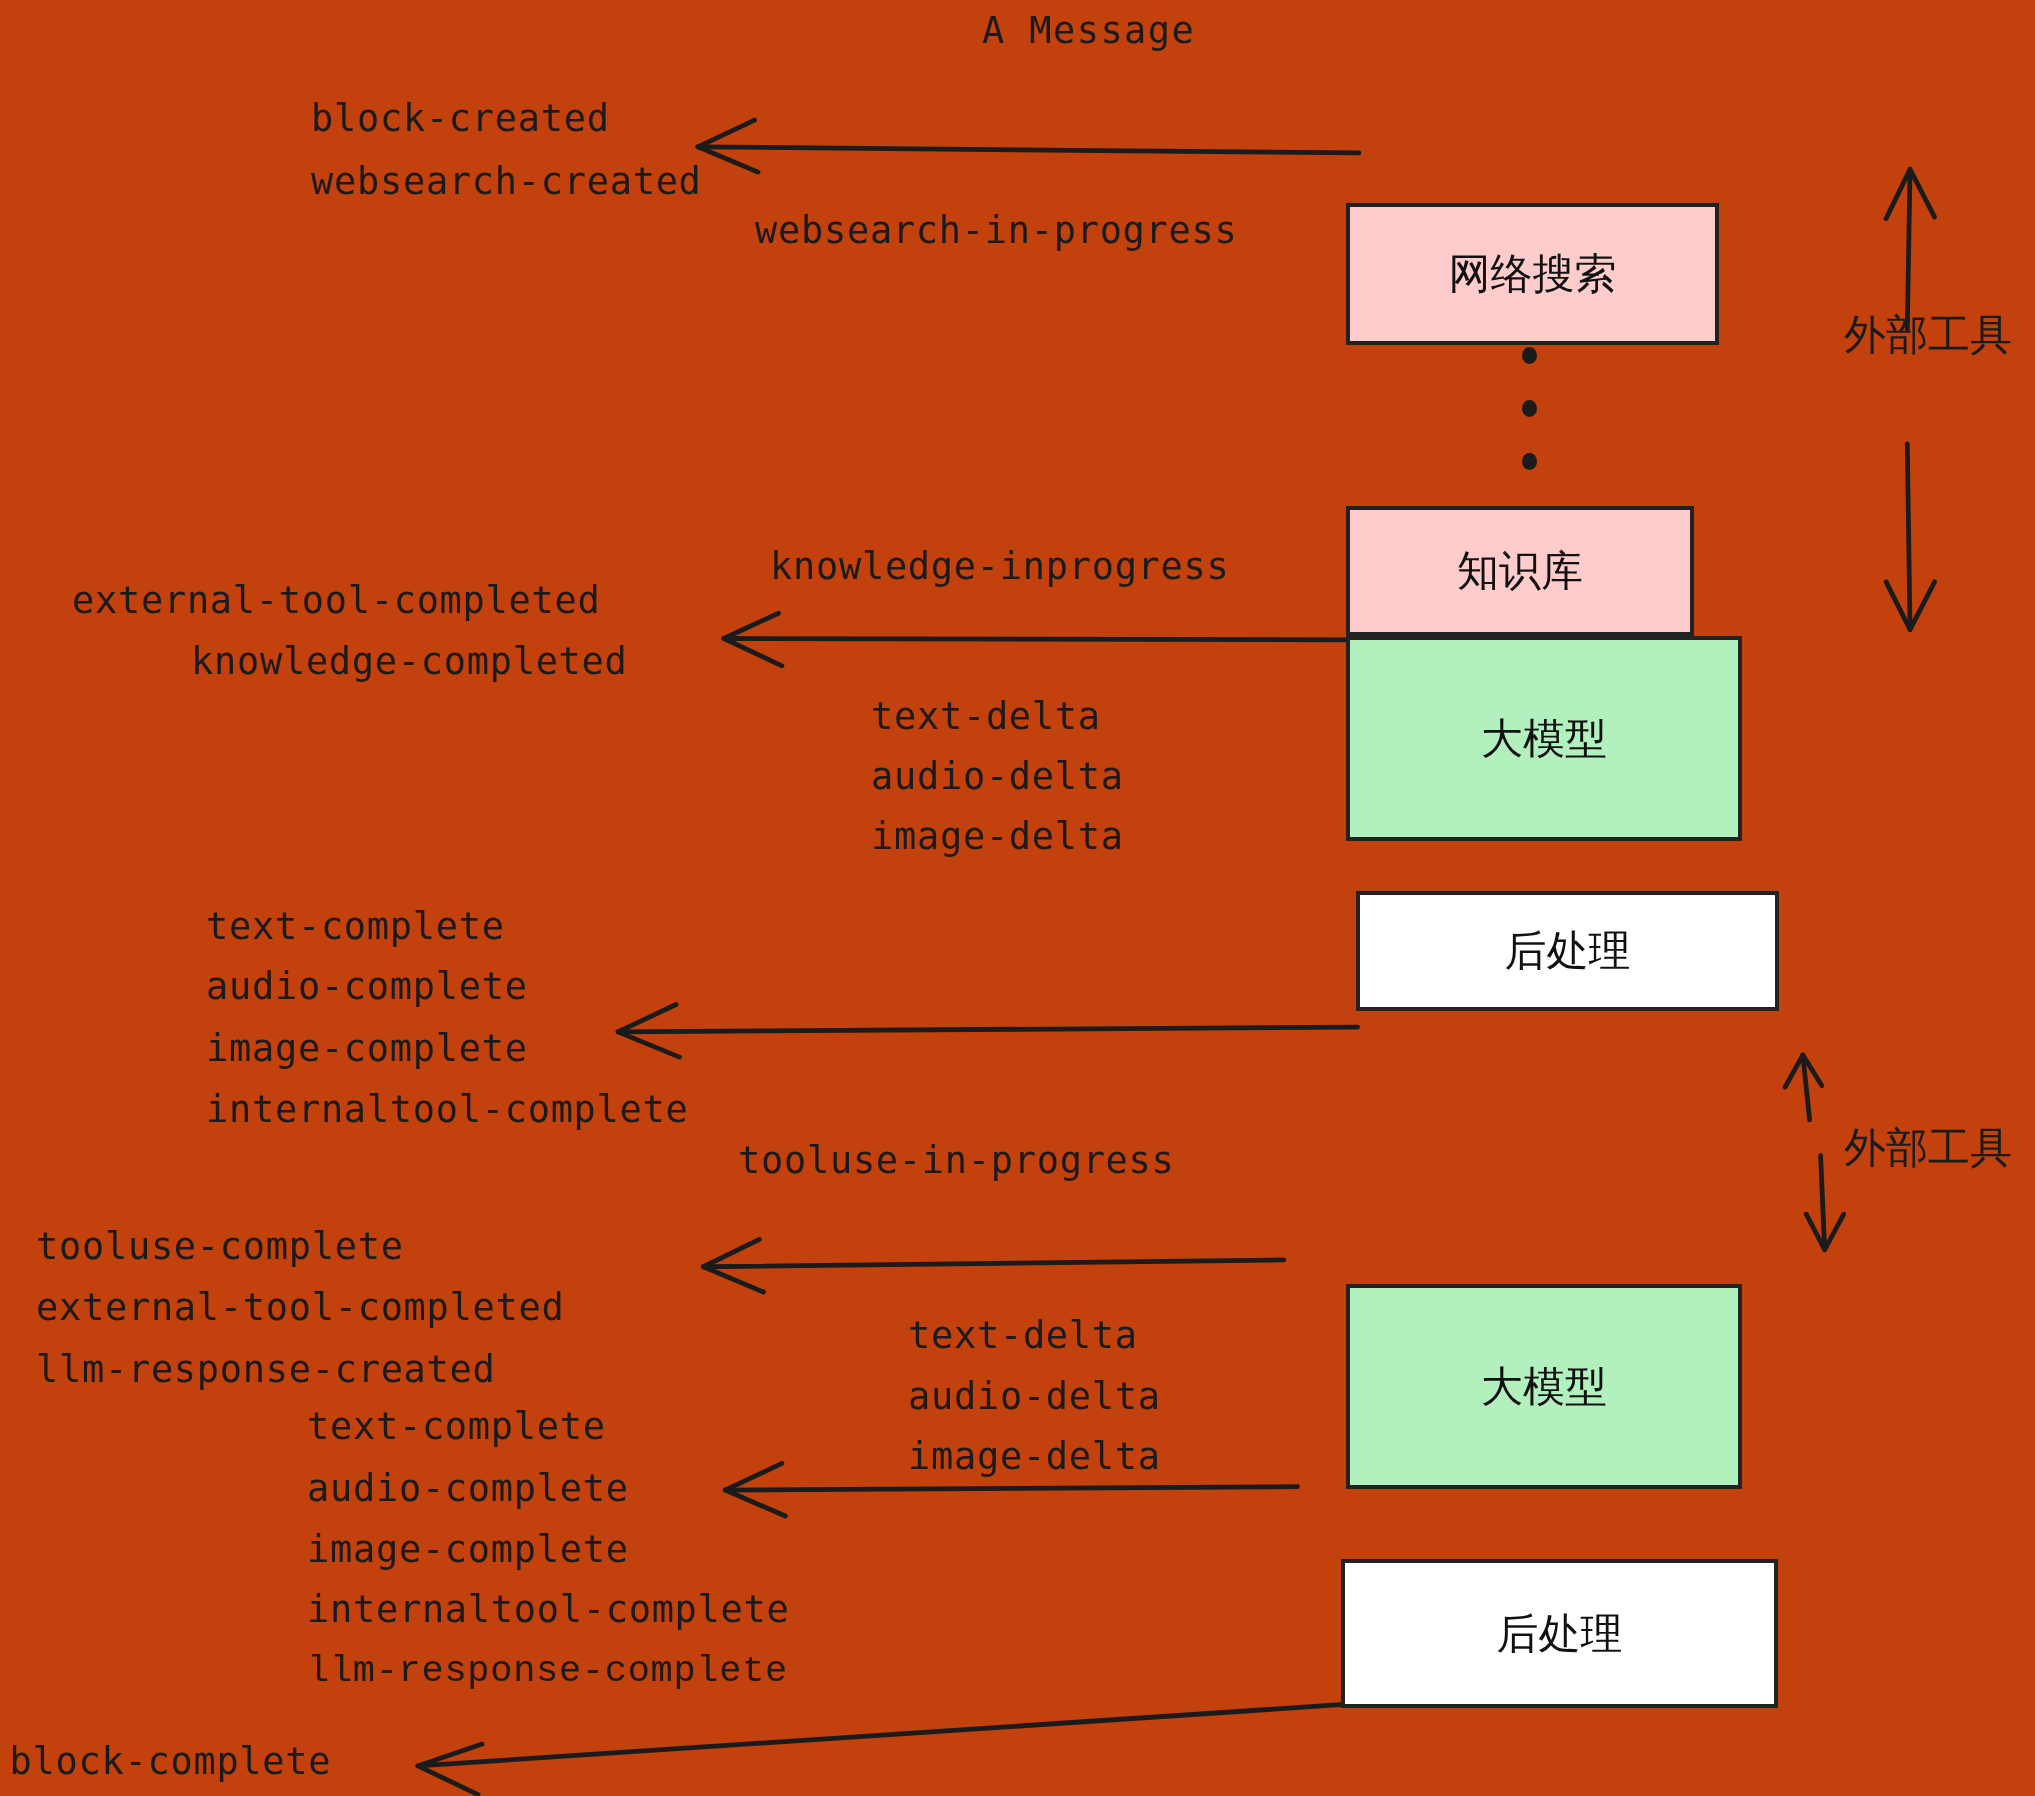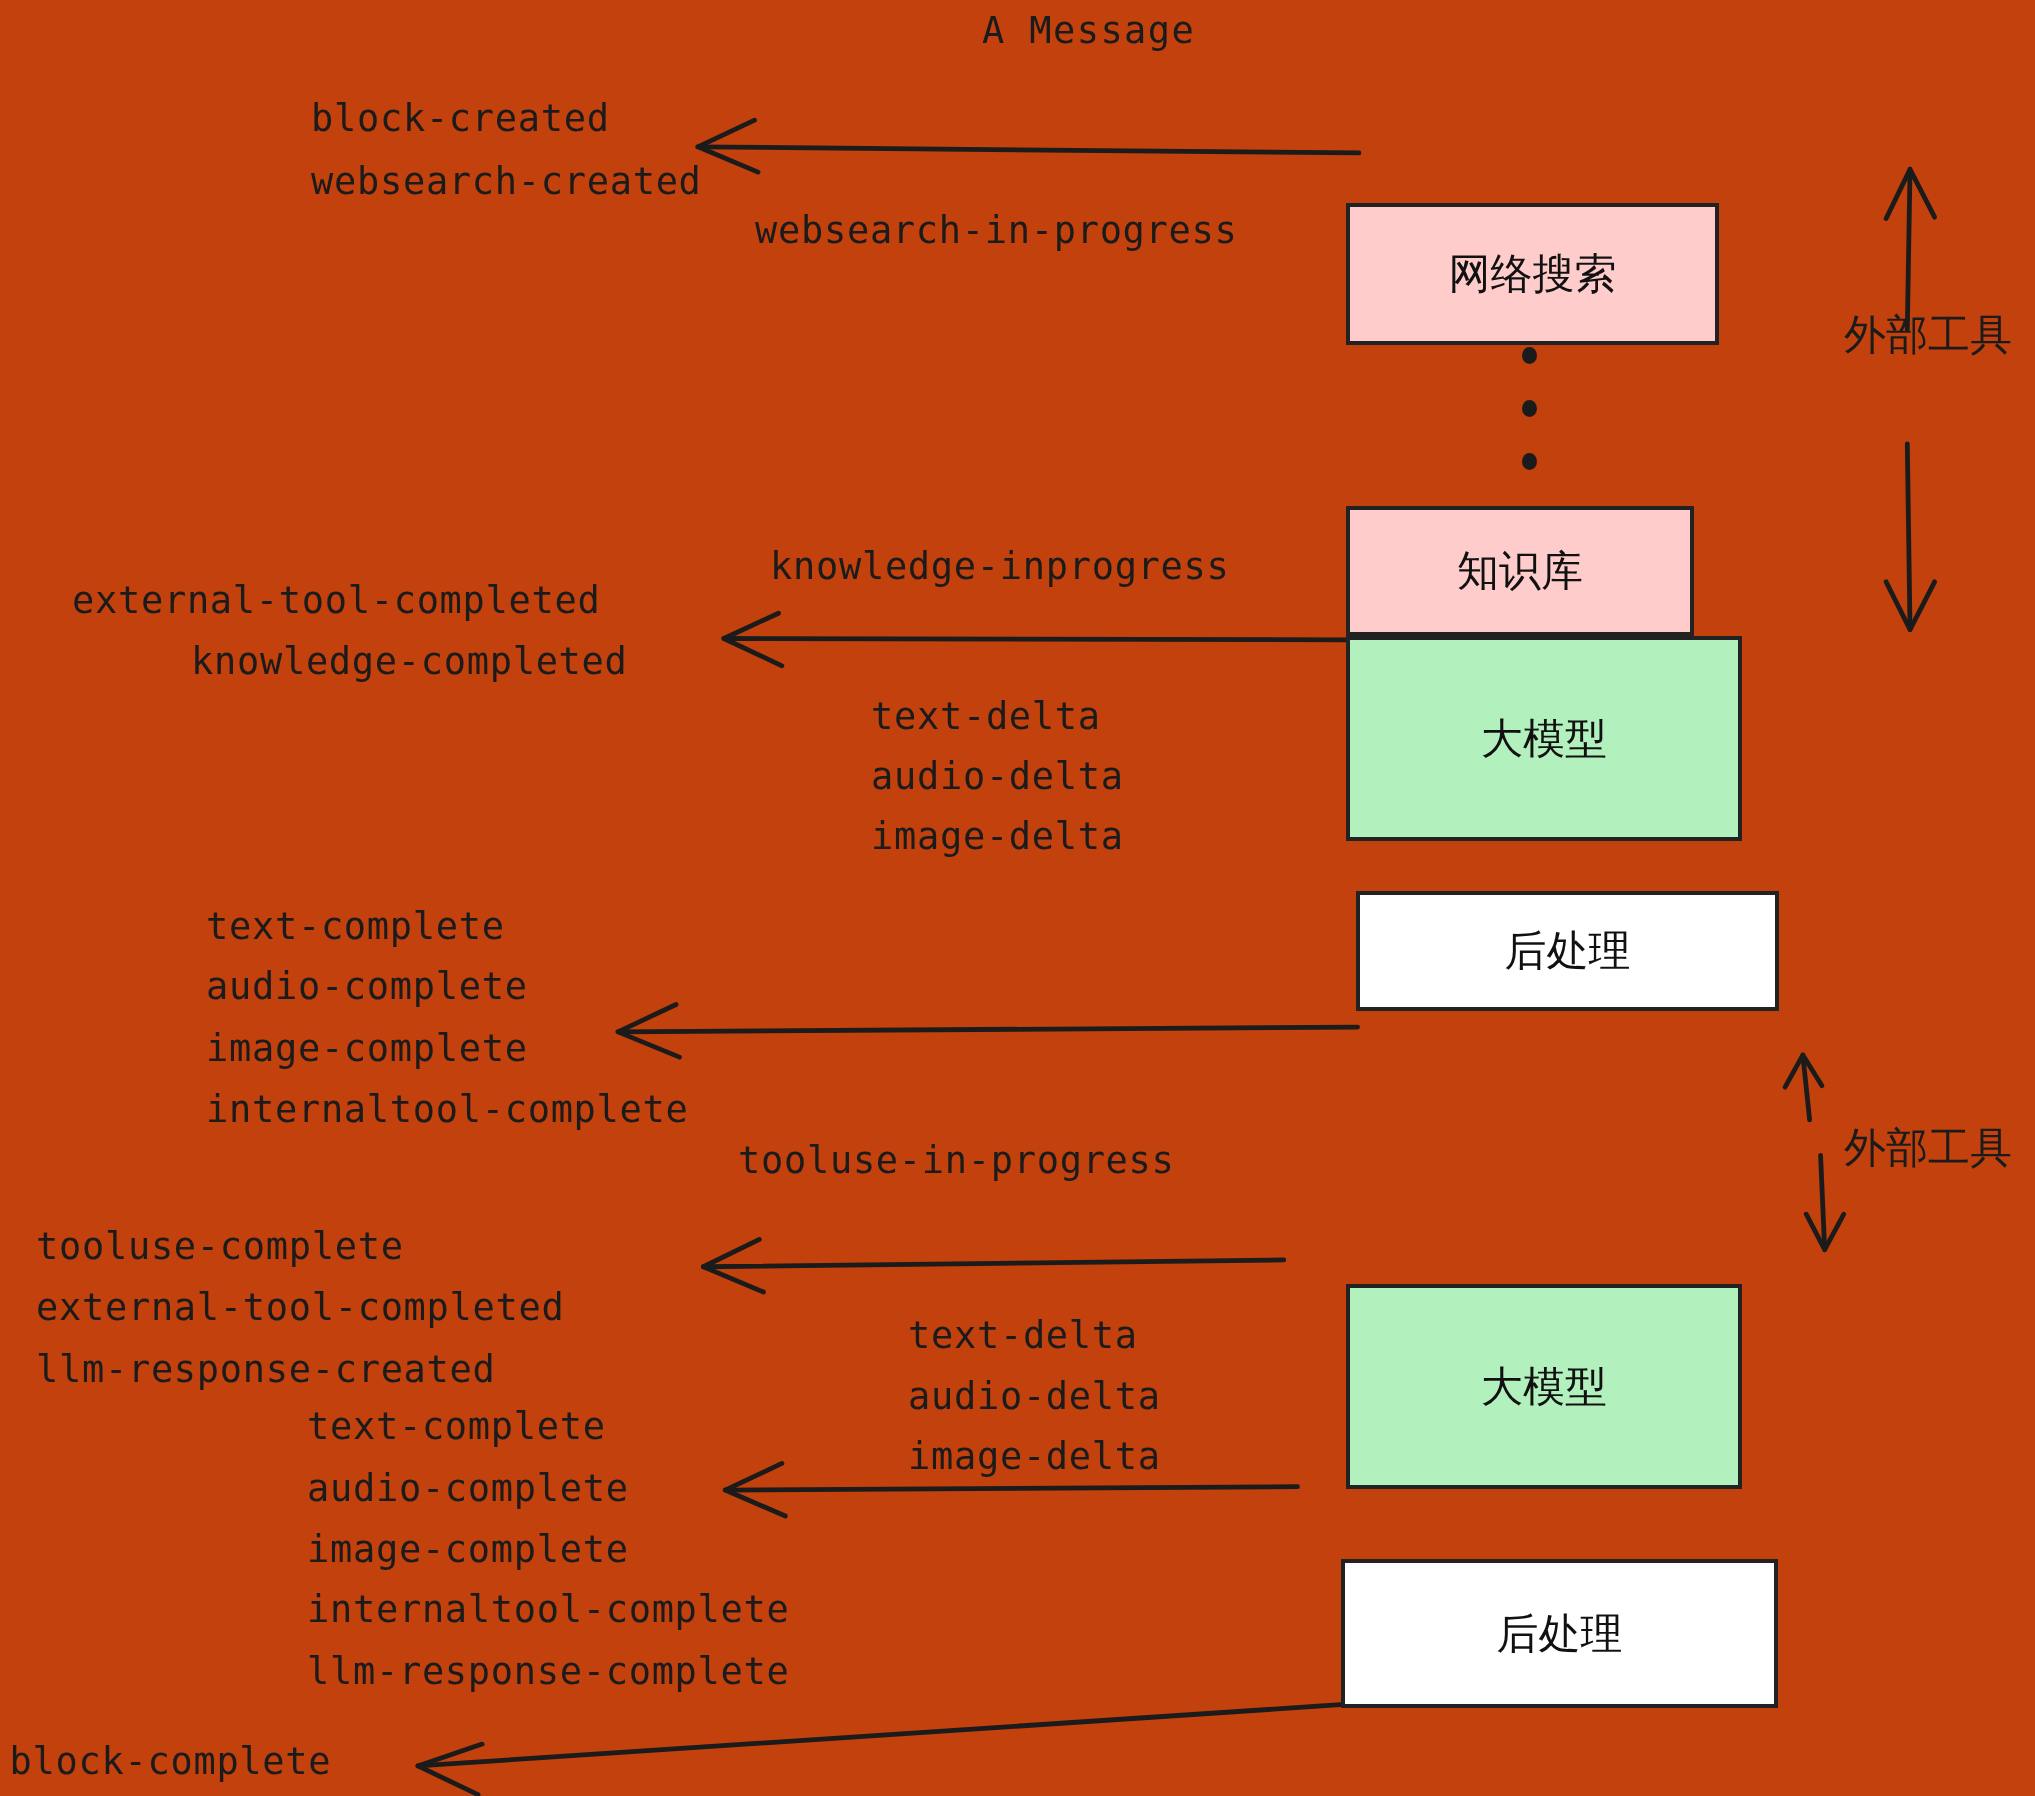--- a/index.html
+++ b/index.html
@@ -143,21 +143,21 @@
   <div class="evt" style="left:206px; top:1030px;">image-complete</div>
   <div class="evt" style="left:206px; top:1091px;">internaltool-complete</div>
   <div class="evt" style="left:738px; top:1142px;">tooluse-in-progress</div>
   <div class="evt" style="left:36px;  top:1228px;">tooluse-complete</div>
   <div class="evt" style="left:36px;  top:1289px;">external-tool-completed</div>
   <div class="evt" style="left:36px;  top:1351px;">llm-response-created</div>
   <div class="evt" style="left:307px; top:1408px;">text-complete</div>
   <div class="evt" style="left:307px; top:1470px;">audio-complete</div>
   <div class="evt" style="left:307px; top:1531px;">image-complete</div>
   <div class="evt" style="left:307px; top:1591px;">internaltool-complete</div>
-  <div class="evt" style="left:307px; top:1653px;">llm-response-complete</div>
+  <div class="evt" style="left:307px; top:1653px;font-family:Liberation Mono, monospace;">llm-response-complete</div>
   <div class="evt" style="left:908px; top:1317px;">text-delta</div>
   <div class="evt" style="left:908px; top:1378px;">audio-delta</div>
   <div class="evt" style="left:908px; top:1438px;">image-delta</div>
   <div class="evt" style="left:9.6px;  top:1743px;">block-complete</div>
 
   <div class="node pink" style="left:1346px; top:163px; width:373px; height:142px;margin-top:40px;">
     <span>网络搜索</span>
   </div>
 
   <div class="node pink" style="left:1346px; top:506px; width:348px; height:130px;">

